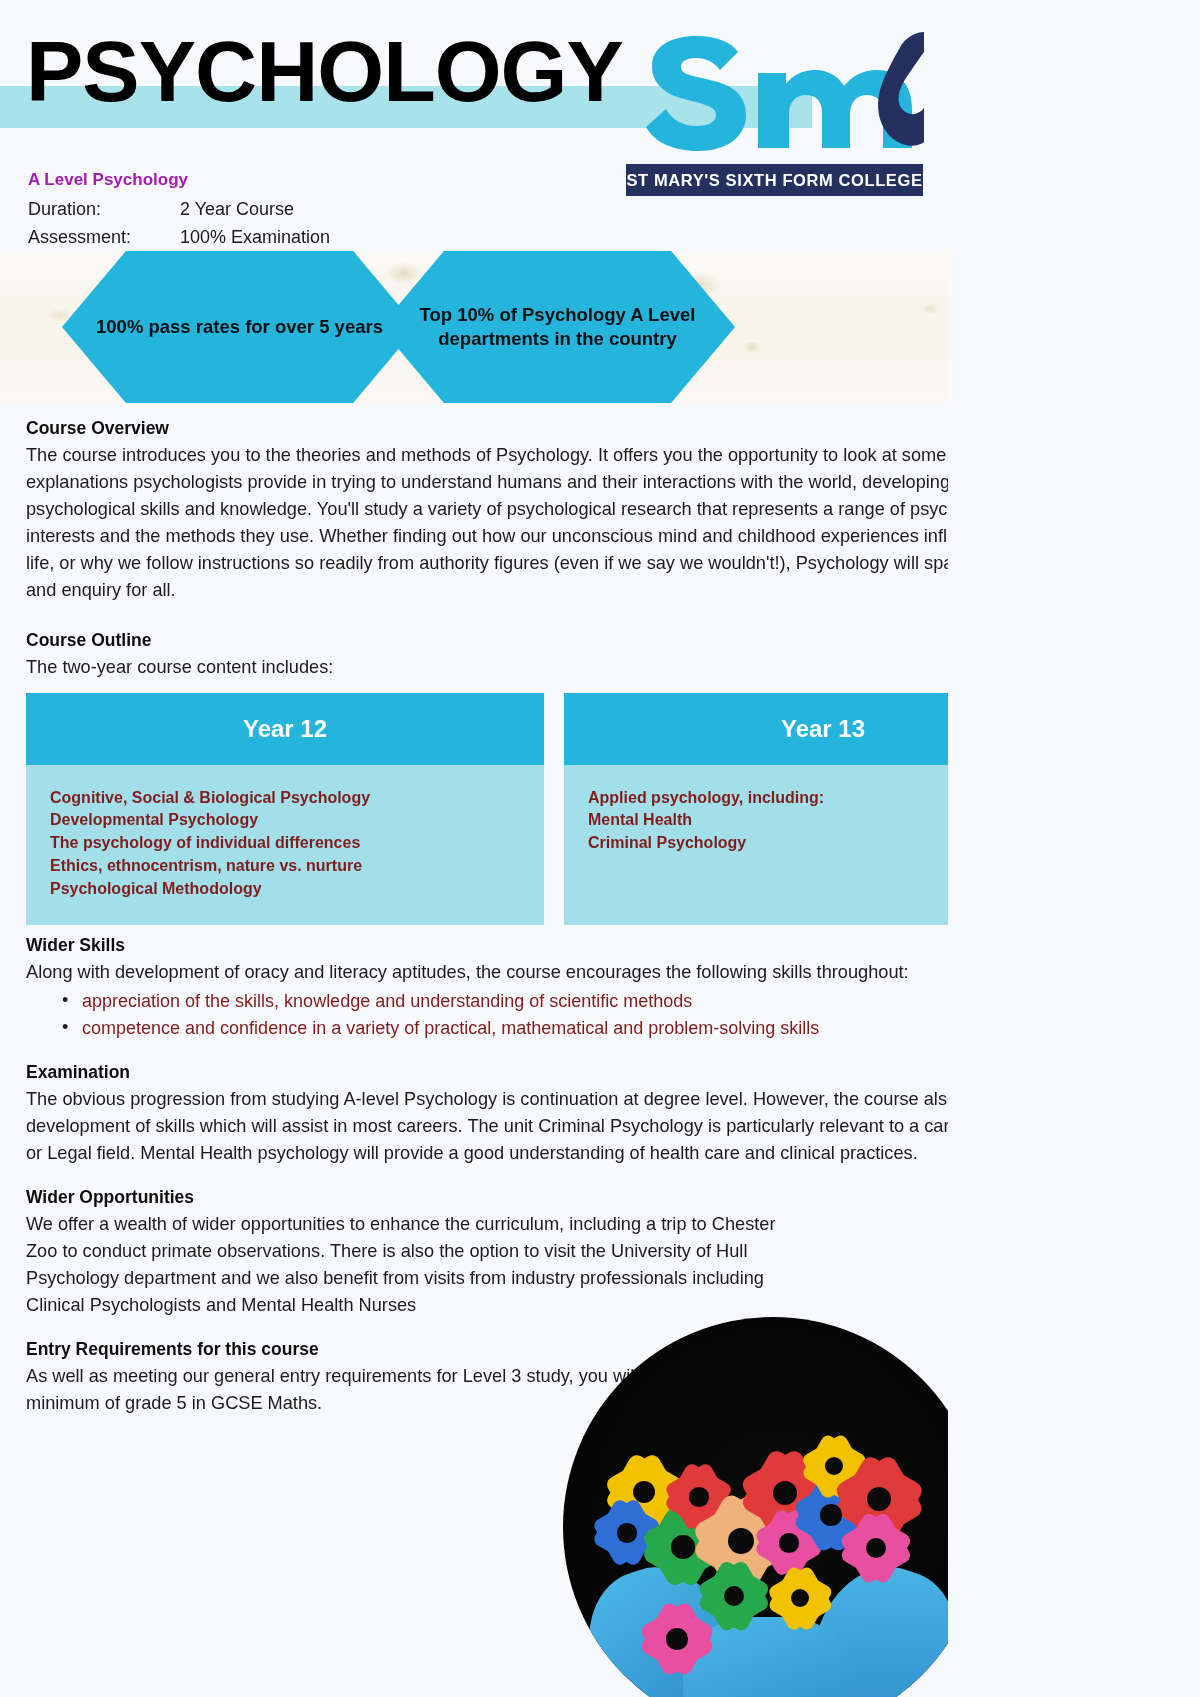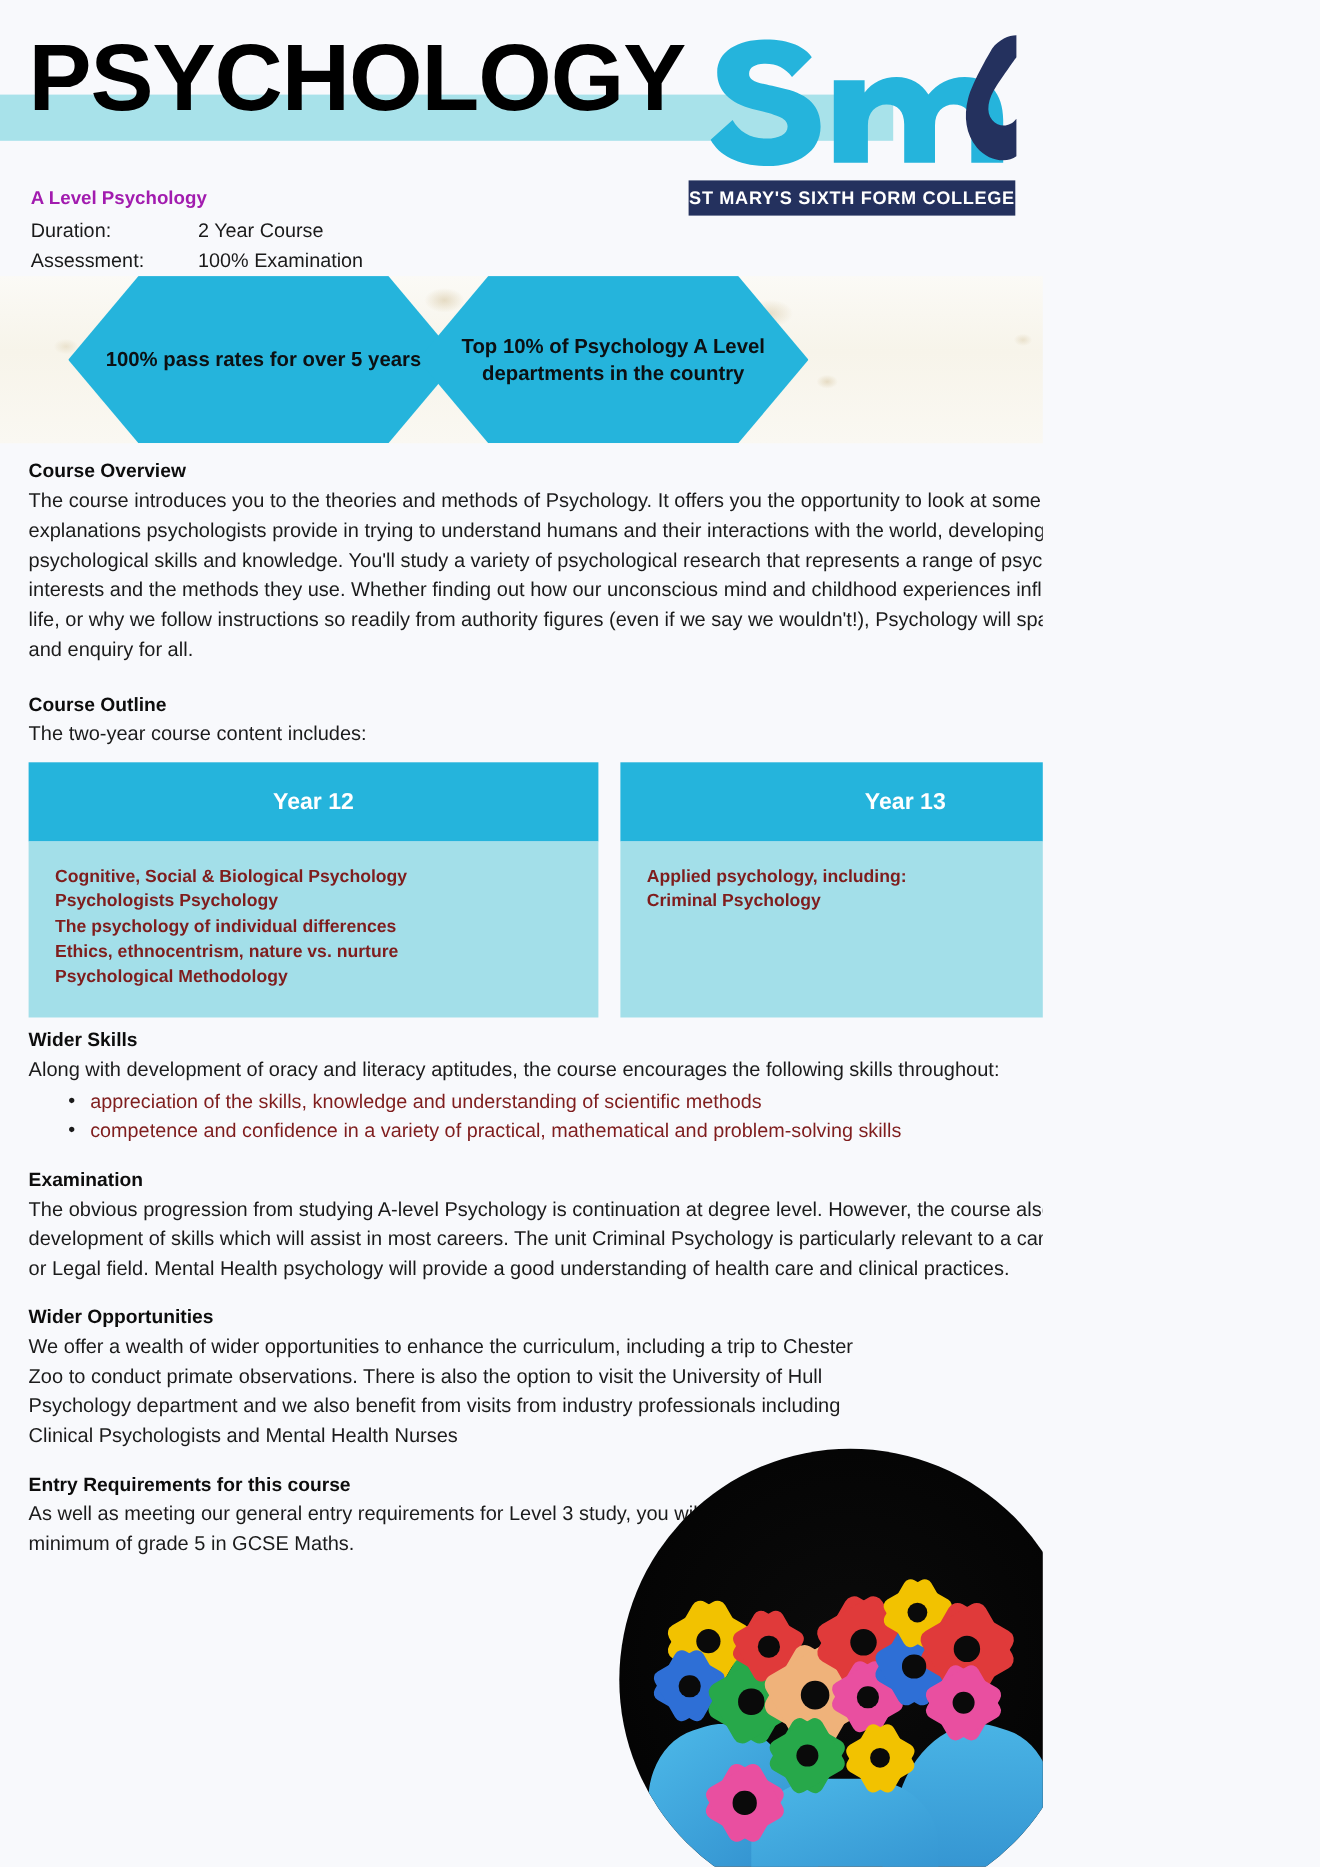--- a/index.html
+++ b/index.html
@@ -174,21 +174,21 @@
   .year-col { flex: 1; }
   .year-head {
     background: #25b4dc;
     height: 72px;
     display: flex;
     align-items: center;
     justify-content: center;
   }
   .year-head span {
     color: #fff;
-    font-size: 21px;
+    font-size: 24px;
     font-weight: 700;
   }
   .year-body {
     background: #a3dfe9;
     min-height: 160px;
     padding: 22px 24px 20px 24px;
   }
   .year-body ul { list-style: none; }
   .year-body li {
     font-size: 16px;
@@ -311,34 +311,35 @@
     <p class="body-text">The two-year course content includes:</p>
 
     <div class="year-grid">
       <div class="year-col">
         <div class="year-head">
           <span>Year 12</span>
         </div>
         <div class="year-body">
           <ul>
             <li>Cognitive, Social &amp; Biological Psychology</li>
-            <li>Psychologists Psychology</li>
+            <li>Developmental Psychology</li>
             <li>The psychology of individual differences</li>
             <li>Ethics, ethnocentrism, nature vs. nurture</li>
             <li>Psychological Methodology</li>
           </ul>
         </div>
       </div>
       <div class="year-col">
         <div class="year-head">
           <span>Year 13</span>
         </div>
         <div class="year-body">
           <ul>
             <li>Applied psychology, including:</li>
+            <li>Mental Health</li>
             <li>Criminal Psychology</li>
           </ul>
         </div>
       </div>
     </div>
 
     <div class="gap-sm"></div>
 
     <h2 class="section-head">Wider Skills</h2>
     <p class="body-text">Along with development of oracy and literacy aptitudes, the course encourages the following skills throughout:</p>

